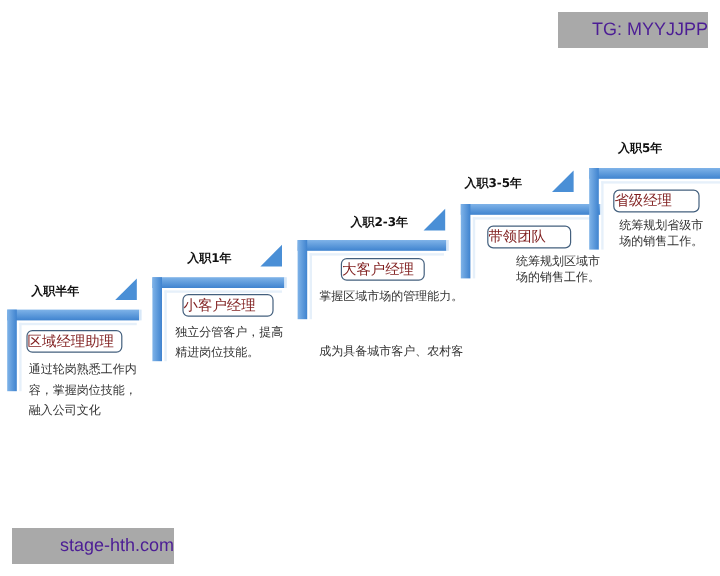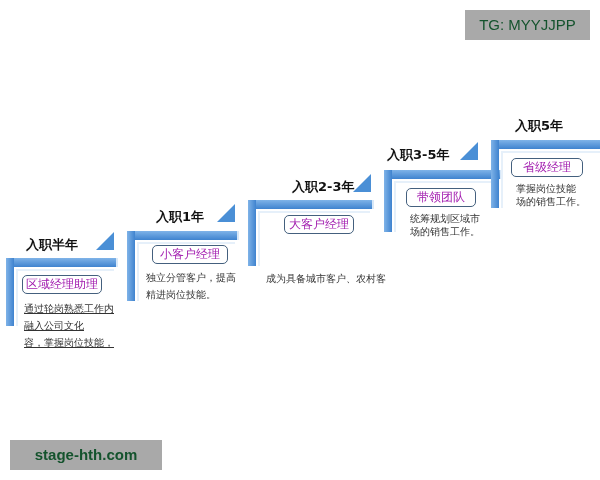--- a/index.html
+++ b/index.html
@@ -1,68 +1,68 @@
 <!DOCTYPE html>
 <html><head>
 <meta charset="utf-8">
 <style>
   html, body { margin:0; padding:0; }
   body {
     width:600px; height:480px; background:#ffffff; position:relative; overflow:hidden;
     font-family: "DejaVu Sans", "Liberation Sans", sans-serif;
   }
   .title {
-    position:absolute; font-weight:bold; font-size:13px; color:#111; white-space:nowrap;
+    position:absolute; font-weight:bold; font-size:10px; color:#111; white-space:nowrap;
   }
   .tri {
     position:absolute; width:0; height:0;
     border-left:18px solid transparent;
     border-bottom:18px solid #4a8fd6;
   }
   .bar-top {
     position:absolute; height:9px;
     background:linear-gradient(to bottom,#7fb3e8,#3f83cf);
     border-right:2px solid #d8e8f8;
   }
   .bar-left {
     position:absolute; width:8px;
     background:linear-gradient(to right,#7fb3e8,#3f83cf);
   }
   .inner-line-h { position:absolute; height:2px; background:#e6f0fa; }
   .inner-line-v { position:absolute; width:2px; background:#e6f0fa; }
   .badge {
     position:absolute; border:1.5px solid #44607e; border-radius:5px;
-    color:#a21caf; font-size:12px; text-align:center; line-height:17px;
+    color:#7f1d1d; font-size:12px; line-height:17px;
     background:#fff; white-space:nowrap;
   }
   .desc {
     position:absolute; font-size:10px; color:#333; line-height:17px;
   }
   .watermark {
-    position:absolute; background:#a9a9a9; color:#14532d;
-    font-family:"Liberation Sans", sans-serif; font-size:15px; text-align:center;
+    position:absolute; background:#a9a9a9; color:#4c1d95;
+    font-family:"Liberation Sans", sans-serif; font-size:15px; text-align:right;
   }
 </style>
 </head>
 <body>
 
 <div class="watermark" style="left:465px; top:10px; width:125px; height:30px; line-height:30px;">TG: MYYJJPP</div>
 
 <div>
   <div class="title" style="left:26px; top:236px;">入职半年</div>
   <div class="tri" style="left:96px; top:232px;"></div>
   <div class="bar-top" style="left:6px; top:258px; width:110px;"></div>
   <div class="bar-left" style="left:6px; top:258px; height:68px;"></div>
   <div class="inner-line-h" style="left:16px; top:269px; width:98px;"></div>
   <div class="inner-line-v" style="left:16px; top:269px; height:57px;"></div>
   <div class="badge" style="left:22px; top:275px; width:78px;">区域经理助理</div>
-  <div class="desc" style="left:24px; top:300px;text-decoration:underline;">
+  <div class="desc" style="left:24px; top:300px;">
     <div>通过轮岗熟悉工作内</div>
+    <div>容，掌握岗位技能，</div>
     <div>融入公司文化</div>
-    <div>容，掌握岗位技能，</div>
   </div>
 </div>
 
 <div>
   <div class="title" style="left:156px; top:208px;">入职1年</div>
   <div class="tri" style="left:217px; top:204px;"></div>
   <div class="bar-top" style="left:127px; top:231px; width:110px;"></div>
   <div class="bar-left" style="left:127px; top:231px; height:70px;"></div>
   <div class="inner-line-h" style="left:137px; top:242px; width:98px;"></div>
   <div class="inner-line-v" style="left:137px; top:242px; height:59px;"></div>
@@ -75,46 +75,47 @@
 
 <div>
   <div class="title" style="left:272px; top:178px;margin-left:20px;">入职2-3年</div>
   <div class="tri" style="left:353px; top:174px;"></div>
   <div class="bar-top" style="left:248px; top:200px; width:124px;"></div>
   <div class="bar-left" style="left:248px; top:200px; height:66px;"></div>
   <div class="inner-line-h" style="left:258px; top:211px; width:112px;"></div>
   <div class="inner-line-v" style="left:258px; top:211px; height:55px;"></div>
   <div class="badge" style="left:284px; top:215px; width:68px;">大客户经理</div>
   <div class="desc" style="left:266px; top:239px;">
+    <div>掌握区域市场的管理能力。</div>
   </div>
-  <div class="desc" style="left:266px; top:270px;">
+  <div class="desc" style="left:266px; top:285px;">
     <div>成为具备城市客户、农村客</div>
   </div>
 </div>
 
 <div>
   <div class="title" style="left:387px; top:146px;">入职3-5年</div>
   <div class="tri" style="left:460px; top:142px;"></div>
   <div class="bar-top" style="left:384px; top:170px; width:116px;"></div>
   <div class="bar-left" style="left:384px; top:170px; height:62px;"></div>
   <div class="inner-line-h" style="left:394px; top:181px; width:104px;"></div>
   <div class="inner-line-v" style="left:394px; top:181px; height:51px;"></div>
   <div class="badge" style="left:406px; top:188px; width:68px;">带领团队</div>
-  <div class="desc" style="left:410px; top:212px; line-height:13px;">
+  <div class="desc" style="left:430px; top:212px; line-height:13px;">
     <div>统筹规划区域市</div>
     <div>场的销售工作。</div>
   </div>
 </div>
 
 <div>
   <div class="title" style="left:515px; top:117px;">入职5年</div>
   <div class="bar-top" style="left:491px; top:140px; width:109px; border-right:none;"></div>
   <div class="bar-left" style="left:491px; top:140px; height:68px;"></div>
   <div class="inner-line-h" style="left:501px; top:151px; width:99px;"></div>
   <div class="inner-line-v" style="left:501px; top:151px; height:57px;"></div>
   <div class="badge" style="left:511px; top:158px; width:70px;">省级经理</div>
   <div class="desc" style="left:516px; top:182px; line-height:13px;">
-    <div>掌握岗位技能</div>
+    <div>统筹规划省级市</div>
     <div>场的销售工作。</div>
   </div>
 </div>
 
-<div class="watermark" style="left:10px; top:440px; width:152px; height:30px; line-height:30px;font-weight:bold;">stage-hth.com</div>
+<div class="watermark" style="left:10px; top:440px; width:135px; height:30px; line-height:30px;">stage-hth.com</div>
 
 </body></html>

